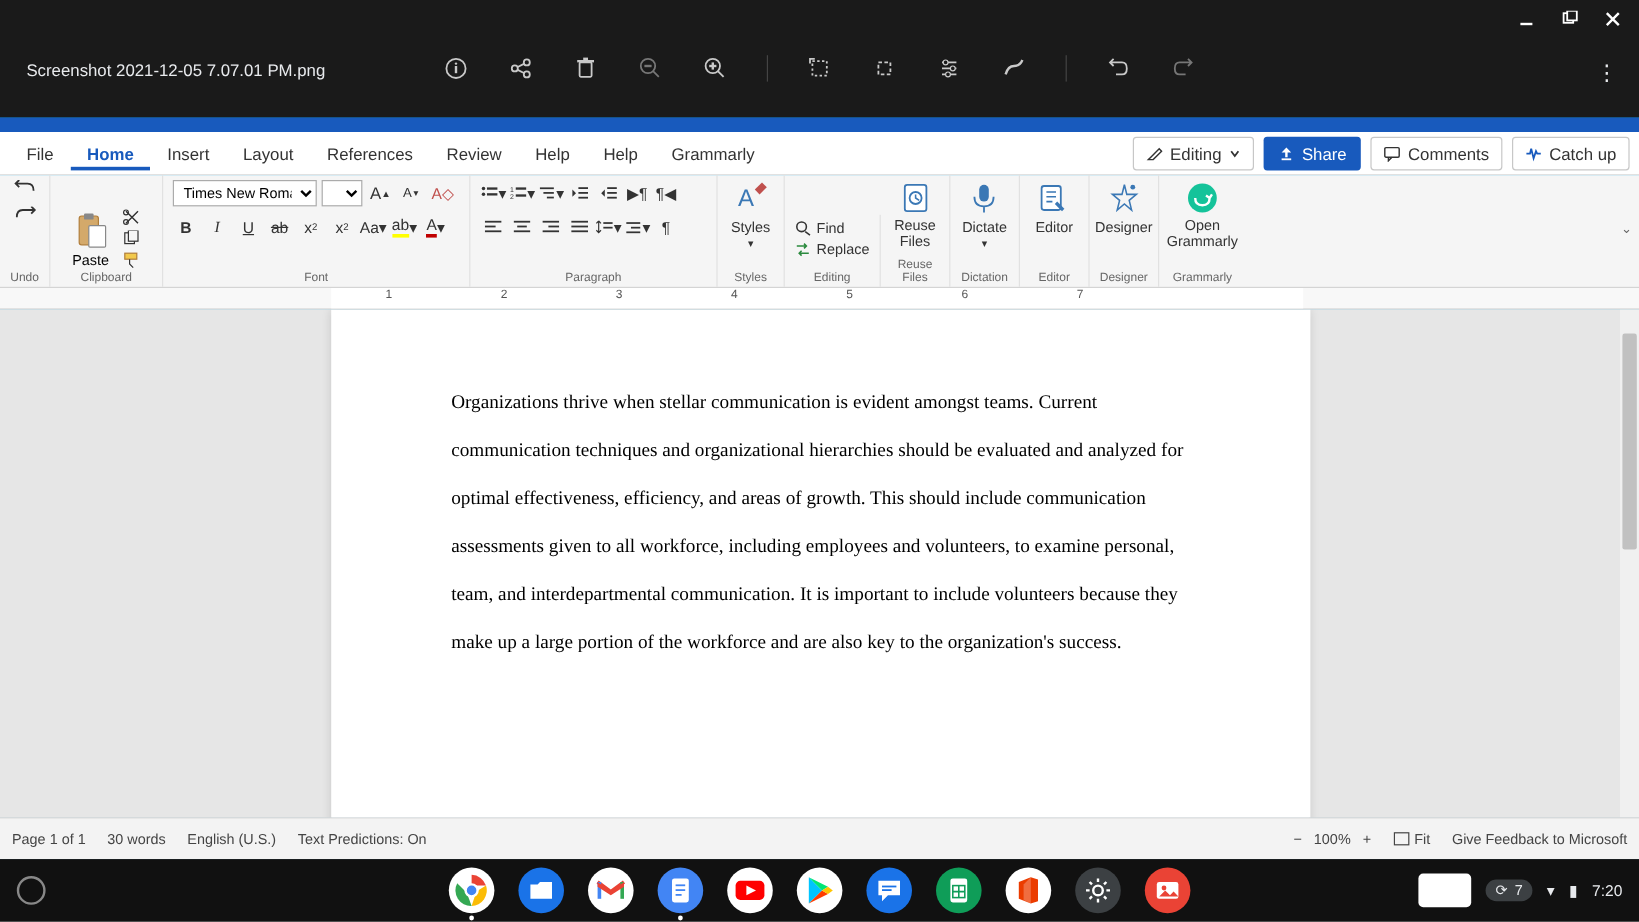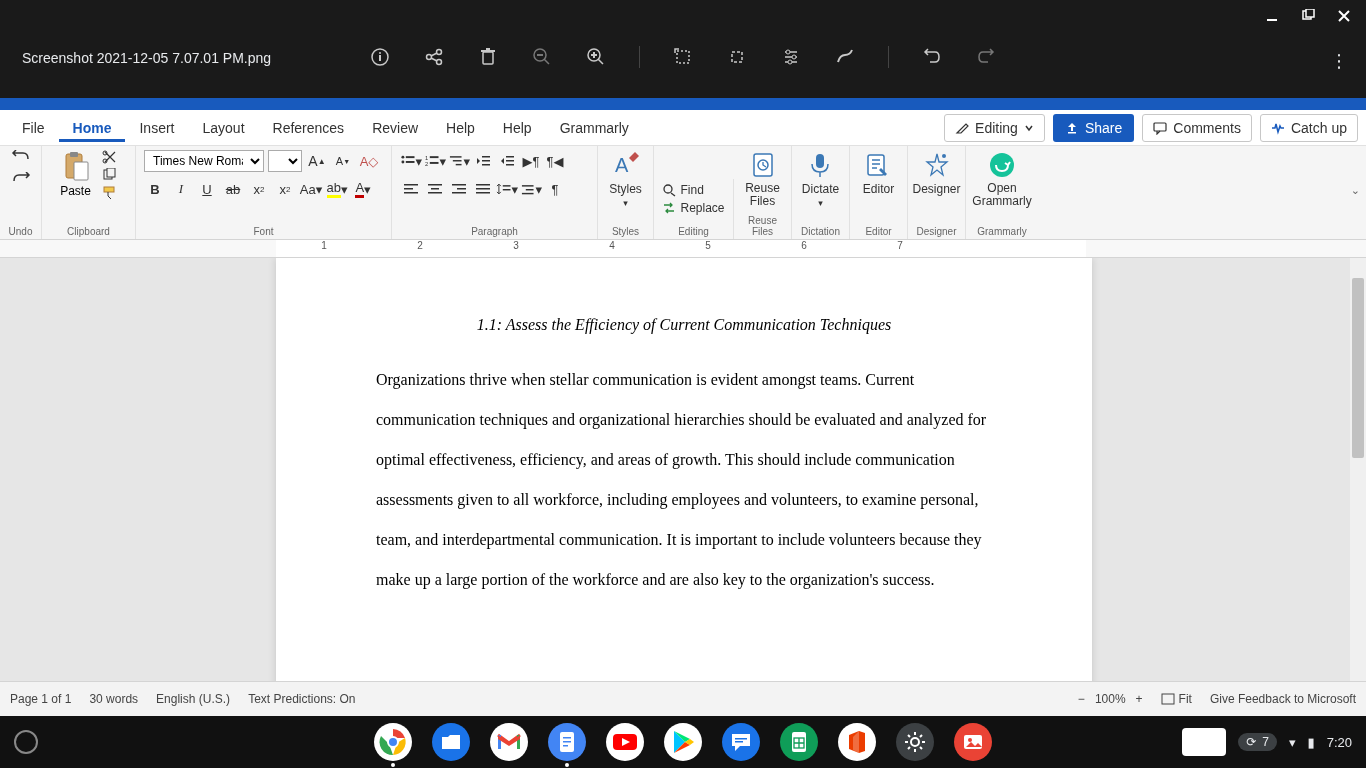--- a/index.html
+++ b/index.html
@@ -27,21 +27,21 @@
 
 .tabs-right { margin-left: auto; display: flex; gap: 8px; align-items: center; }
 .editing-dd { display: flex; align-items: center; gap: 6px; border: 1px solid #c7c7c7; padding: 5px 10px; border-radius: 3px; font-size: 14px; color: #333; }
 .share-btn { background: #185abd; color: #fff; padding: 6px 12px; border-radius: 3px; font-size: 14px; display: flex; align-items: center; gap: 6px; }
 .rbtn { border: 1px solid #c7c7c7; padding: 5px 10px; border-radius: 3px; font-size: 14px; display: flex; align-items: center; gap: 6px; color: #333; }
 
 
 .ribbon { height: 94px; background: #f5f5f5; border-bottom: 1px solid #d4d4d4; display: flex; position: relative; }
 .group { border-right: 1px solid #e1e1e1; padding: 4px 8px 2px 8px; display: flex; flex-direction: column; justify-content: space-between; align-items: center; }
 .group-label { font-size: 10px; color: #666; text-align: center; padding-top: 2px; }
-.group-body { flex: 1; display: flex; align-items: flex-start; gap: 4px; }
+.group-body { flex: 1; display: flex; align-items: flex-end; gap: 4px; }
 
 .undo-group { width: 42px; }
 .undo-stack { display: flex; flex-direction: column; gap: 6px; align-items: center; }
 
 .clipboard-group { width: 94px; }
 .paste-big { display: flex; flex-direction: column; align-items: center; gap: 2px; }
 .paste-ic { width: 32px; height: 32px; }
 .clip-side { display: flex; flex-direction: column; gap: 4px; margin-left: 6px; }
 
 .font-group { width: 256px; }
@@ -506,21 +506,20 @@
       <span class="ruler-num">3</span>
       <span class="ruler-num">4</span>
       <span class="ruler-num">5</span>
       <span class="ruler-num">6</span>
       <span class="ruler-num">7</span>
     </div>
   </div>
 
   <div class="doc-area">
     <div class="page">
-      <div class="doc-heading">1.1: Assess the Efficiency of Current Communication Techniques</div>
       <div class="doc-para">Organizations thrive when stellar communication is evident amongst teams. Current communication techniques and organizational hierarchies should be evaluated and analyzed for optimal effectiveness, efficiency, and areas of growth. This should include communication assessments given to all workforce, including employees and volunteers, to examine personal, team, and interdepartmental communication. It is important to include volunteers because they make up a large portion of the workforce and are also key to the organization's success.</div>
     </div>
     <div class="vscroll">
       <div class="vscroll-thumb"></div>
     </div>
   </div>
 
   <div class="statusbar">
     <span>Page 1 of 1</span>
     <span>30 words</span>

